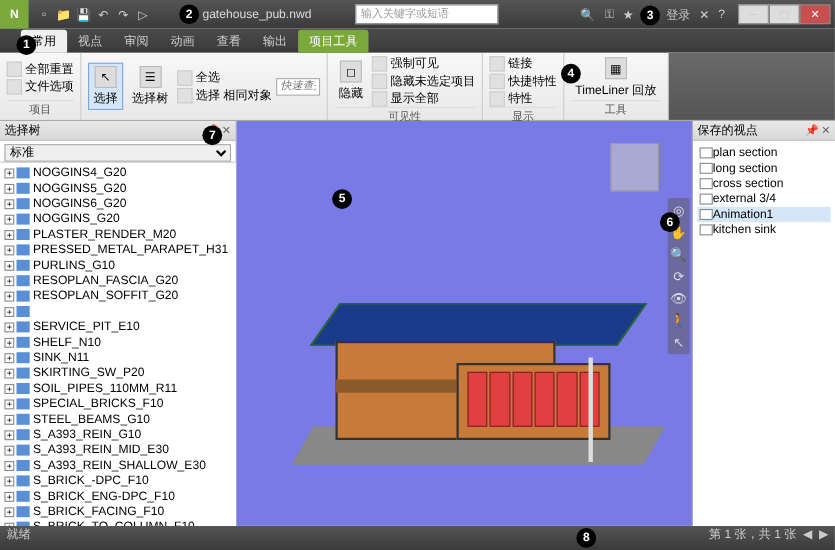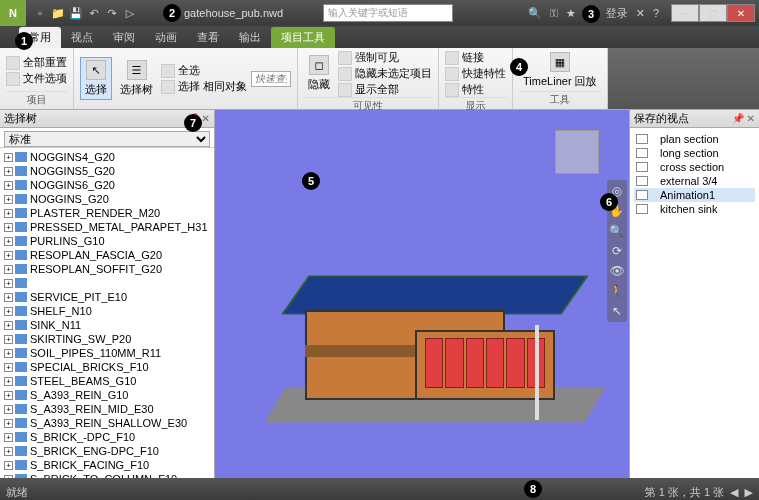--- a/index.html
+++ b/index.html
@@ -41,24 +41,24 @@
 .tree{flex:1;overflow:auto;background:#fff;padding:2px 0}
 .tree-item{display:flex;align-items:center;padding:0 4px;height:14px;font-size:10px;cursor:pointer;white-space:nowrap}
 .tree-item .exp{width:9px;height:9px;border:1px solid #888;display:flex;align-items:center;justify-content:center;font-size:8px;margin-right:2px;line-height:7px}
 .tree-item .tico{width:12px;height:10px;background:#5a8fd6;margin-right:3px}
 .viewport{flex:1;background:#7a7ae6;position:relative}
 .viewcube{position:absolute;top:20px;right:30px;width:44px;height:44px;background:rgba(200,200,200,0.6);border:1px solid #999;transform:rotate(0deg)}
 .navbar{position:absolute;right:2px;top:70px;width:20px;background:rgba(90,90,90,0.5);border-radius:3px;padding:4px 0;display:flex;flex-direction:column;gap:6px;align-items:center}
 .navbar span{color:#ddd;font-size:12px;cursor:pointer}
 .dock-right{width:130px;background:#f5f5f5;border-left:1px solid #aaa;display:flex;flex-direction:column}
 .view-list{flex:1;background:#fff;padding:4px}
-.view-item{display:flex;align-items:center;gap:12px;padding:1px 2px;font-size:10px;cursor:pointer}
+.view-item{display:flex;align-items:center;gap:0;padding:1px 2px;font-size:10px;cursor:pointer}
 .view-item .vico{width:12px;height:10px;border:1px solid #888;background:#fff}
 .view-item.sel{background:#d4e6f7}
-.statusbar{height:22px;background:linear-gradient(#555,#3a3a3a);display:flex;align-items:flex-end;color:#ccc;padding:0 6px;font-size:10px}
+.statusbar{height:22px;background:linear-gradient(#555,#3a3a3a);display:flex;align-items:flex-start;color:#ccc;padding:0 6px;font-size:10px}
 .statusbar .sright{margin-left:auto;display:flex;gap:6px;align-items:center}
 .callout{position:absolute;width:18px;height:18px;background:#000;color:#fff;border-radius:50%;display:flex;align-items:center;justify-content:center;font-size:11px;font-weight:bold;z-index:100;pointer-events:none}
 
 .bldg{position:absolute;left:50px;top:120px;width:340px;height:220px}
 .base{position:absolute;left:10px;top:140px;width:320px;height:70px;background:#888;transform:skewX(-30deg) scaleY(0.5)}
 .wall{position:absolute;left:40px;top:80px;width:200px;height:90px;background:#c77a3a;border:2px solid #333}
 .wall2{position:absolute;left:150px;top:100px;width:140px;height:70px;background:#c77a3a;border:2px solid #333}
 .band{position:absolute;left:40px;top:115px;width:200px;height:12px;background:#8a5a2a}
 .roof{position:absolute;left:30px;top:30px;width:280px;height:70px;background:#1a3a8a;border:2px solid #2a6a2a;transform:skewX(-35deg) scaleY(0.55)}
 .windows{position:absolute;left:160px;top:108px;width:120px;height:50px;display:flex;gap:2px}

